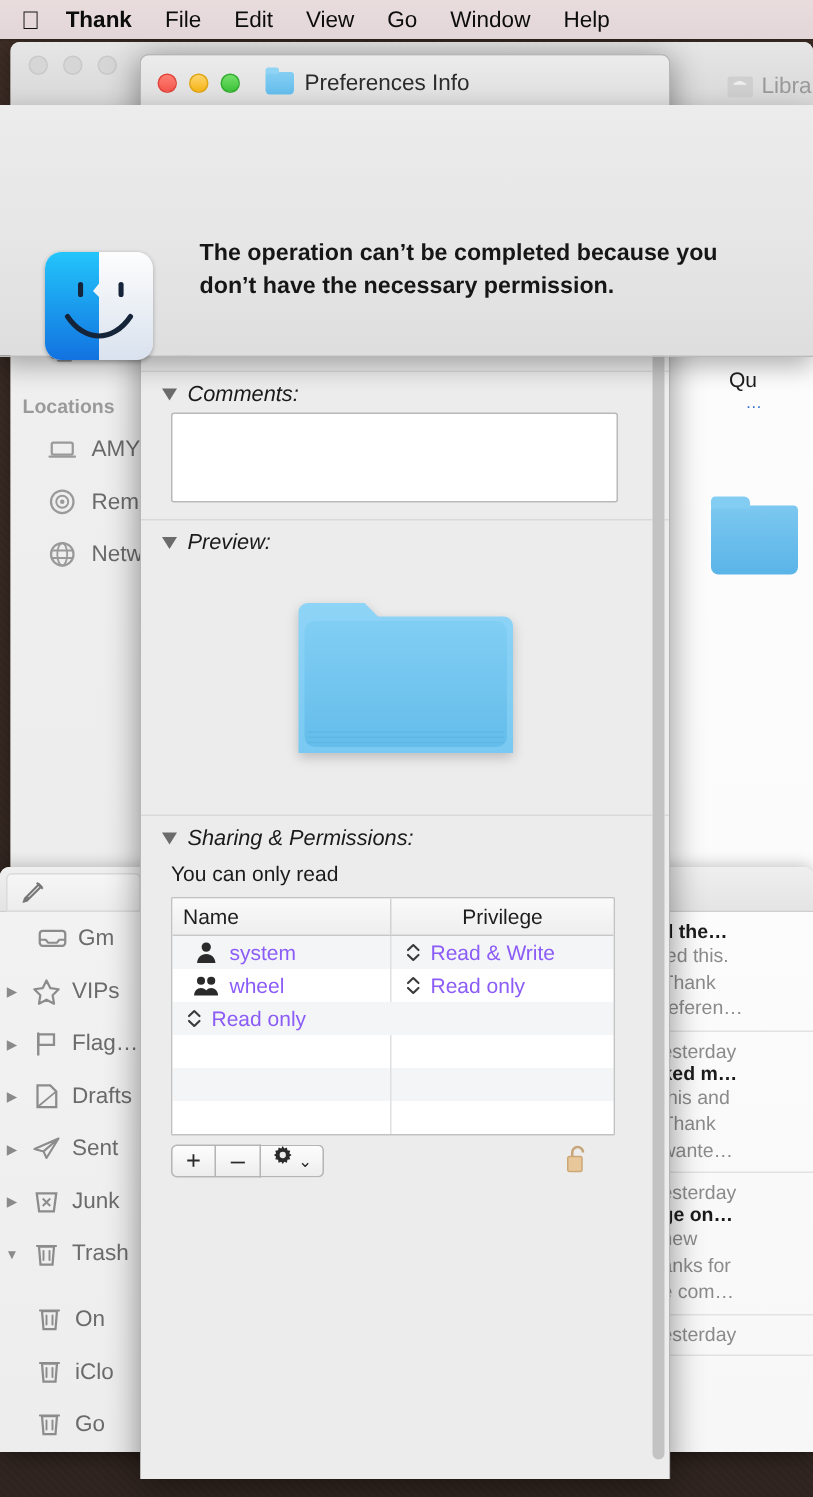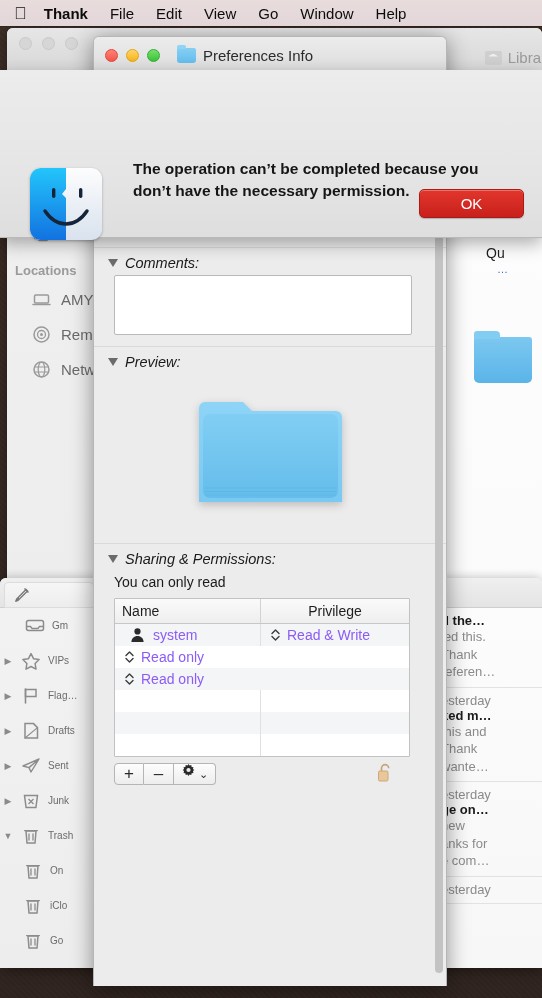--- a/index.html
+++ b/index.html
@@ -132,22 +132,22 @@
   .mail-side {
     position: absolute; left: 0; top: 30px; width: 96px; bottom: 0;
     background: linear-gradient(180deg,#f2f2f2,#ededed);
     border-right: 1px solid #dadada;
     overflow: hidden;
   }
   .mrow { display:flex; align-items:center; height:35px; padding-left:2px; gap:6px; }
   .mdisc { width:12px; font-size:9px; color:#8a8a8a; text-align:center; flex:none; }
   .mico { width:22px; height:19px; flex:none; color:#8c8c8c; }
   .mico svg { display:block; width:22px; height:19px; }
-  .mlbl { font-size:10px; color:#6b6b6b; white-space:nowrap; }
-  .mrow.sub { padding-left: 22px; }
+  .mlbl { font-size:15px; color:#6b6b6b; white-space:nowrap; }
+  .mrow.sub { padding-left: 22px; align-items: flex-end; }
 
   .mail-list {
     position: absolute; left: 441px; top: 30px; right: 0; bottom: 0;
     background: linear-gradient(180deg,#fcfcfc,#f7f7f7);
     overflow: hidden;
   }
   .mitem { border-bottom: 1px solid #e2e2e2; padding: 5px 2px 6px 0; }
   .mitem .date { font-size: 13px; color: #8b8b8b; white-space: nowrap; }
   .mitem .subj { font-size: 13px; color: #1b1b1b; font-weight: bold; white-space: nowrap; }
   .mitem .body { font-size: 13px; color: #8b8b8b; white-space: nowrap; line-height: 1.35; }
@@ -640,20 +640,30 @@
                 <svg viewBox="0 0 11 14" fill="none" stroke="currentColor" stroke-width="1.4" stroke-linecap="round" stroke-linejoin="round">
                     <path d="M2 5.4L5.5 2 9 5.4"></path>
                     <path d="M2 8.6L5.5 12 9 8.6"></path>
                   </svg>
               </span>
               <span>Read &amp; Write</span>
             </div>
           </div>
 
           <div class="prow">
+            <div class="c1">
+              <span class="usericon">
+                <svg viewBox="0 0 17 16" fill="currentColor">
+                    <circle cx="5" cy="4.8" r="2.7"></circle>
+                    <circle cx="11.8" cy="4.8" r="2.7"></circle>
+                    <path d="M0.4 14.6c0-2.9 2.1-5 4.6-5s4.6 2.1 4.6 5zM7.4 14.6c0-2.9 2-5 4.4-5s4.6 2.1 4.6 5z"></path>
+                  </svg>
+              </span>
+              <span>wheel</span>
+            </div>
             <div class="c2">
               <span class="stepper">
                 <svg viewBox="0 0 11 14" fill="none" stroke="currentColor" stroke-width="1.4" stroke-linecap="round" stroke-linejoin="round">
                     <path d="M2 5.4L5.5 2 9 5.4"></path>
                     <path d="M2 8.6L5.5 12 9 8.6"></path>
                   </svg>
               </span>
               <span>Read only</span>
             </div>
           </div>
@@ -731,21 +741,20 @@
         </defs>
         <rect x="0" y="0" width="72" height="72" rx="9" fill="url(#fr)"></rect>
         <path d="M0 9a9 9 0 0 1 9-9h27v21l-4 5 4 4v42H9a9 9 0 0 1-9-9z" fill="url(#fl)"></path>
         <rect x="22" y="20" width="3.4" height="10" rx="1.7" fill="#16243a"></rect>
         <rect x="49" y="20" width="3.4" height="10" rx="1.7" fill="#16243a"></rect>
         <path d="M15 43c6 9 14 13 21 13s15-4 21-13" fill="none" stroke="#16243a" stroke-width="3.4" stroke-linecap="round"></path>
       </svg>
     </div>
     <div class="alert-msg">The operation can’t be completed because you don’t have the necessary permission.</div>
   </div>
-  <div class="ok-btn">OK</div>
 
   <div class="menubar">
     <span class="apple"></span>
     <span class="mi bold">Thank</span>
     <span class="mi">File</span>
     <span class="mi">Edit</span>
     <span class="mi">View</span>
     <span class="mi">Go</span>
     <span class="mi">Window</span>
     <span class="mi">Help</span>

